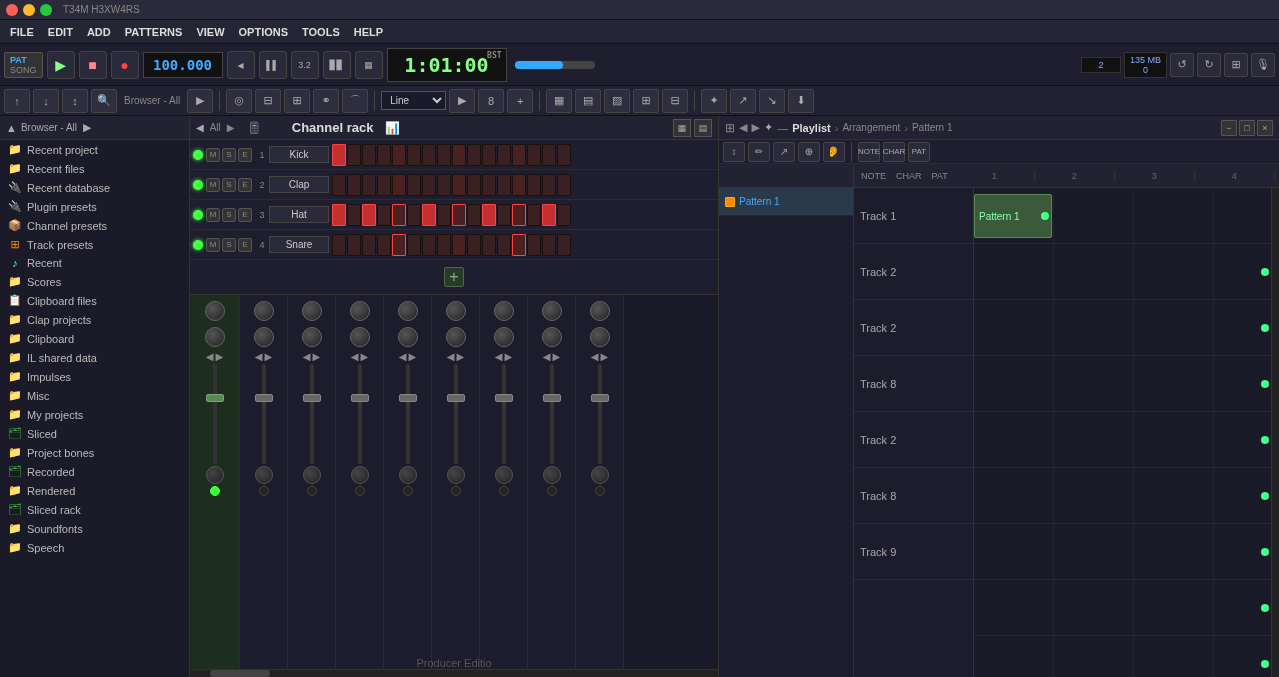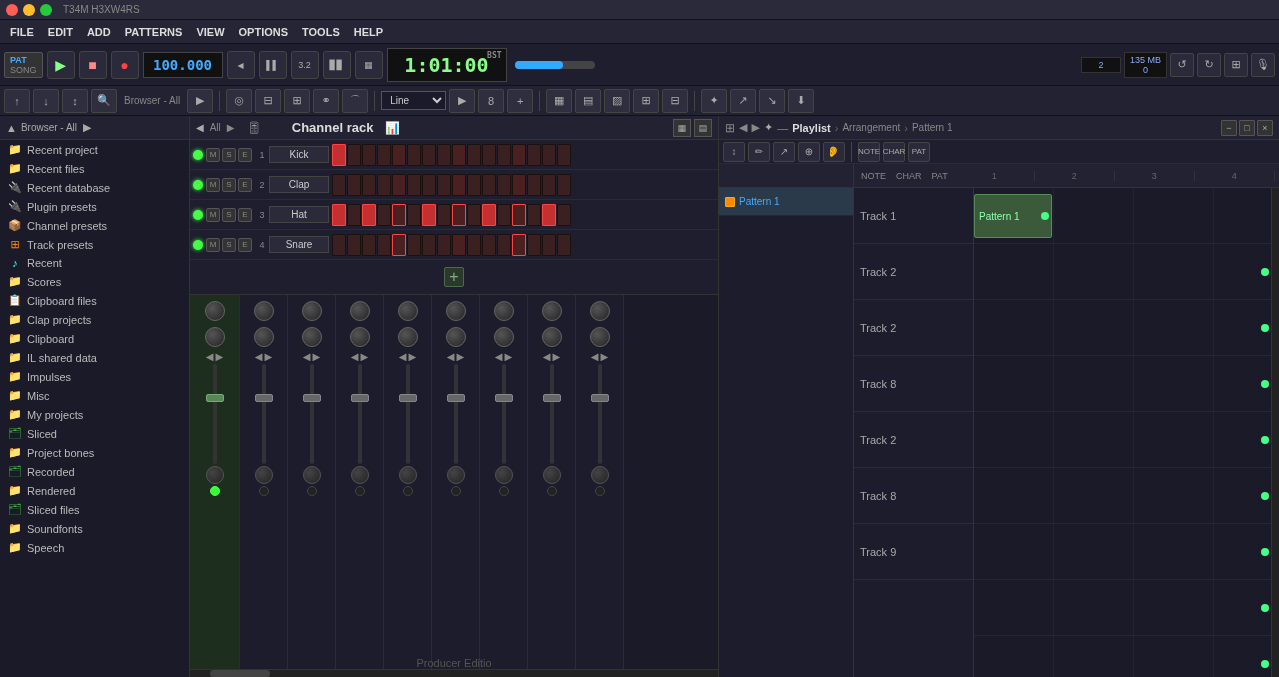--- a/index.html
+++ b/index.html
@@ -856,21 +856,21 @@
       <div class="sidebar-item">
         <span class="sidebar-item-icon si-green">🗂</span>
         <span>Recorded</span>
       </div>
       <div class="sidebar-item">
         <span class="sidebar-item-icon si-green">📁</span>
         <span>Rendered</span>
       </div>
       <div class="sidebar-item">
         <span class="sidebar-item-icon si-green">🗂</span>
-        <span>Sliced files</span>
+        <span>Sliced rack</span>
       </div>
       <div class="sidebar-item">
         <span class="sidebar-item-icon si-blue">📁</span>
         <span>Soundfonts</span>
       </div>
       <div class="sidebar-item">
         <span class="sidebar-item-icon si-blue">📁</span>
         <span>Speech</span>
       </div>
     </div>

